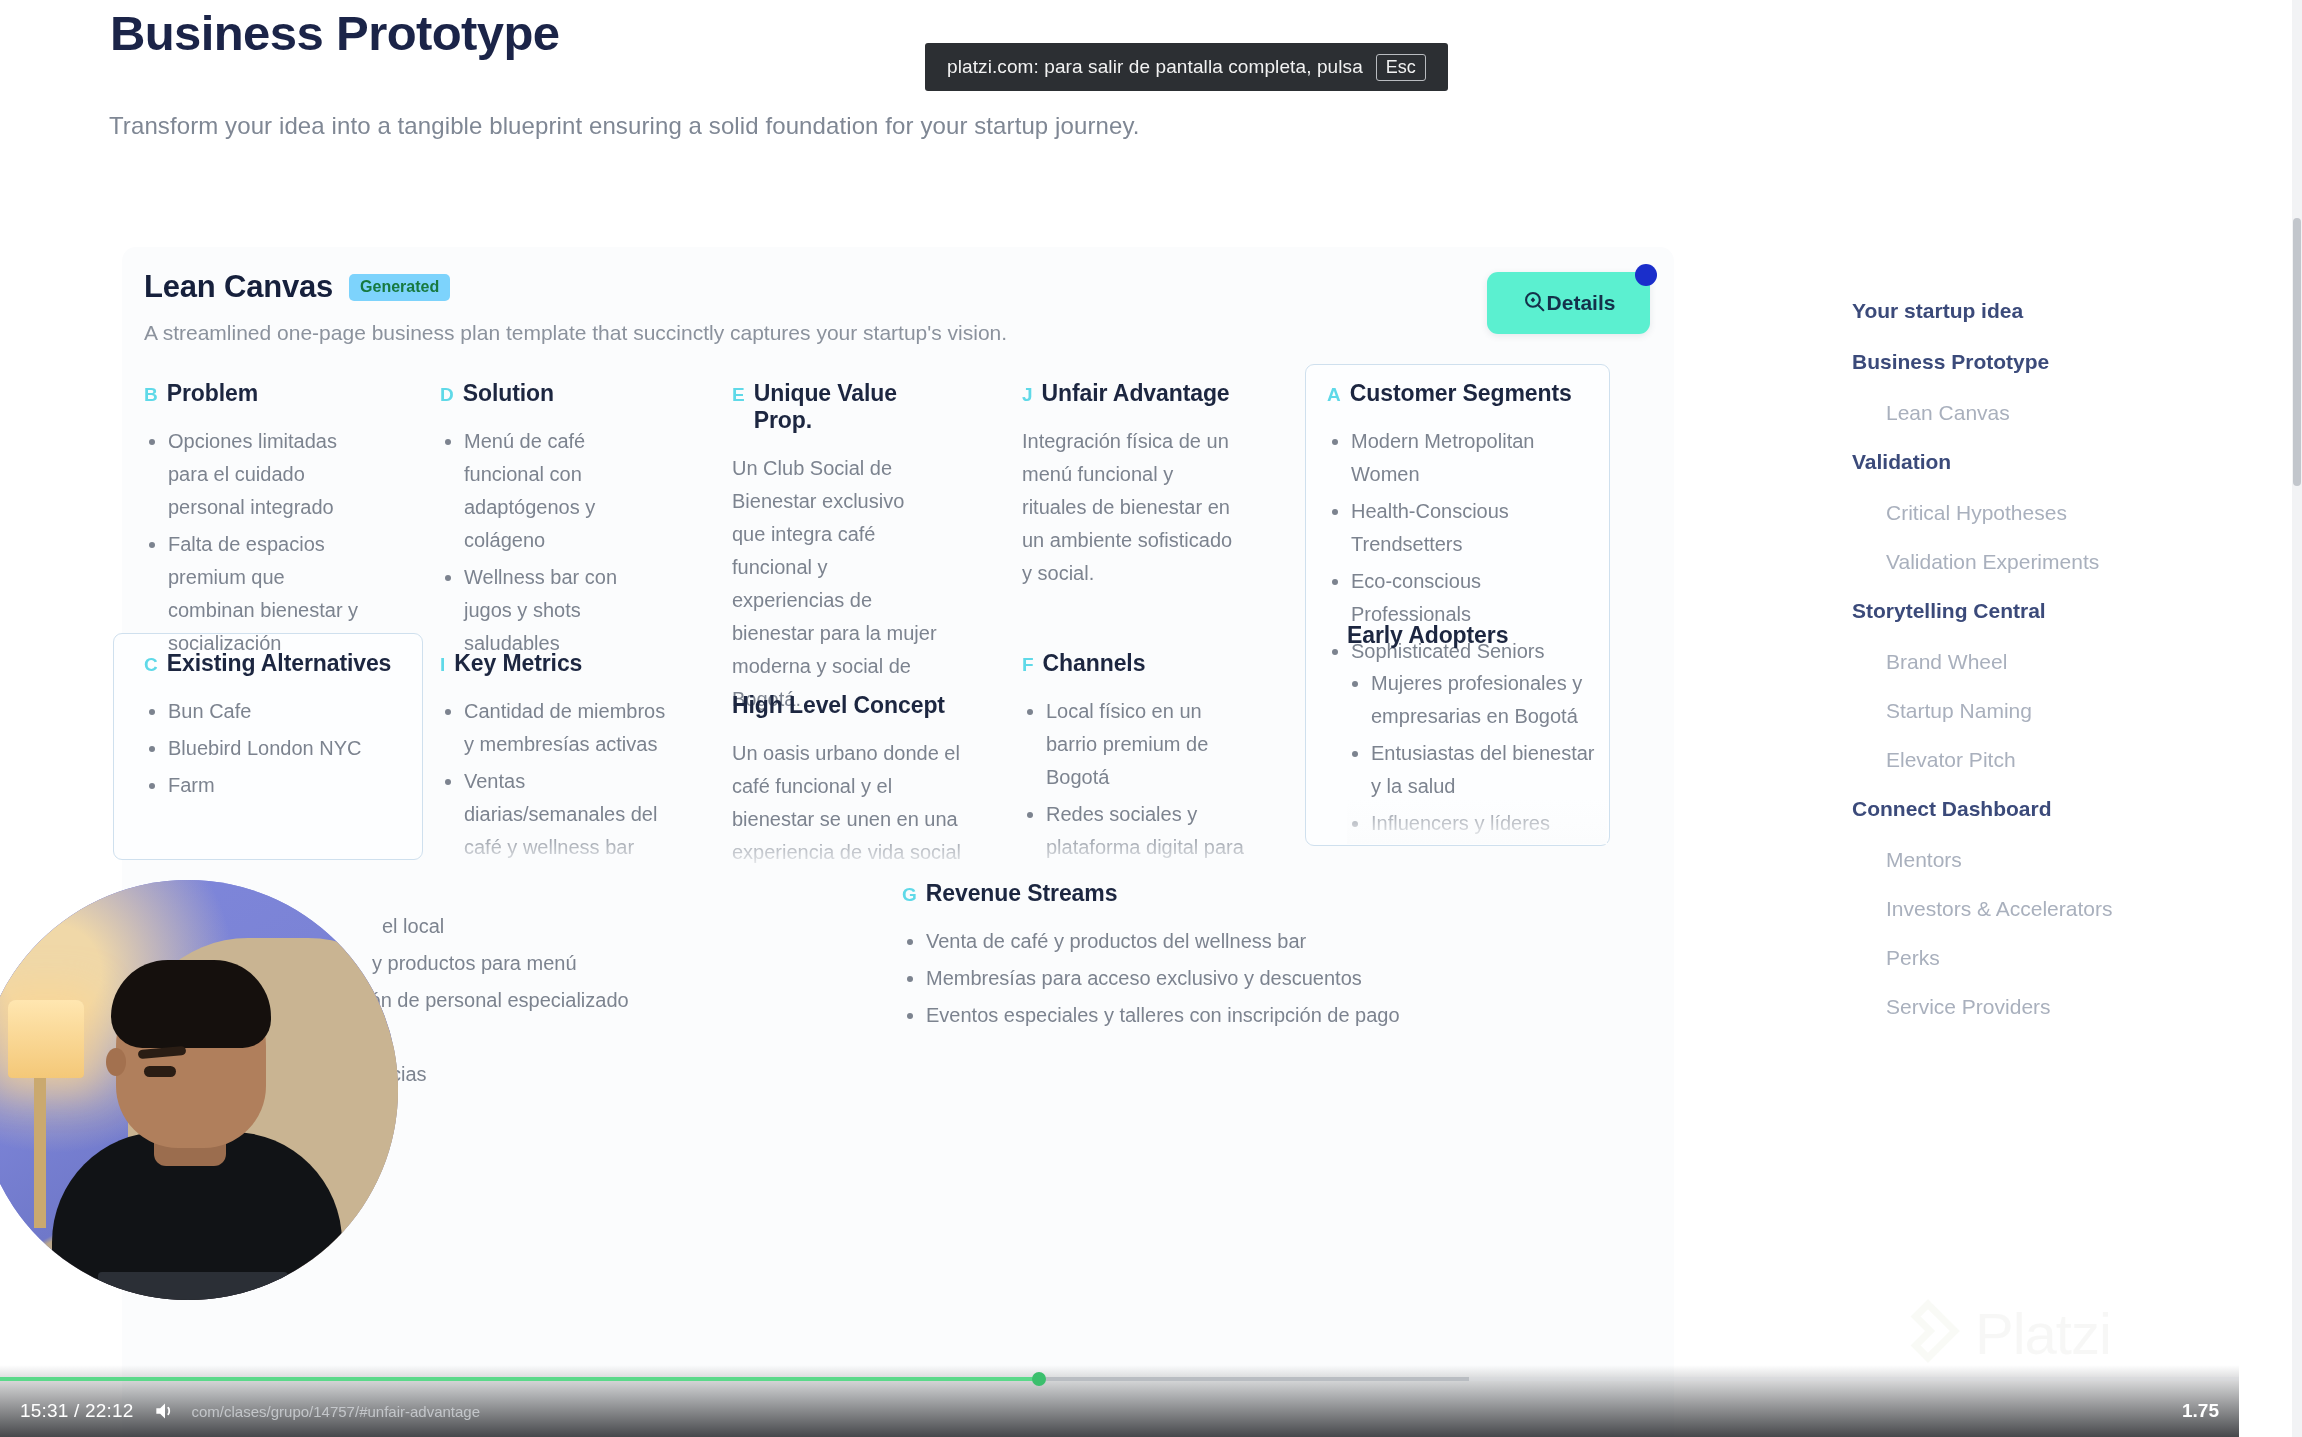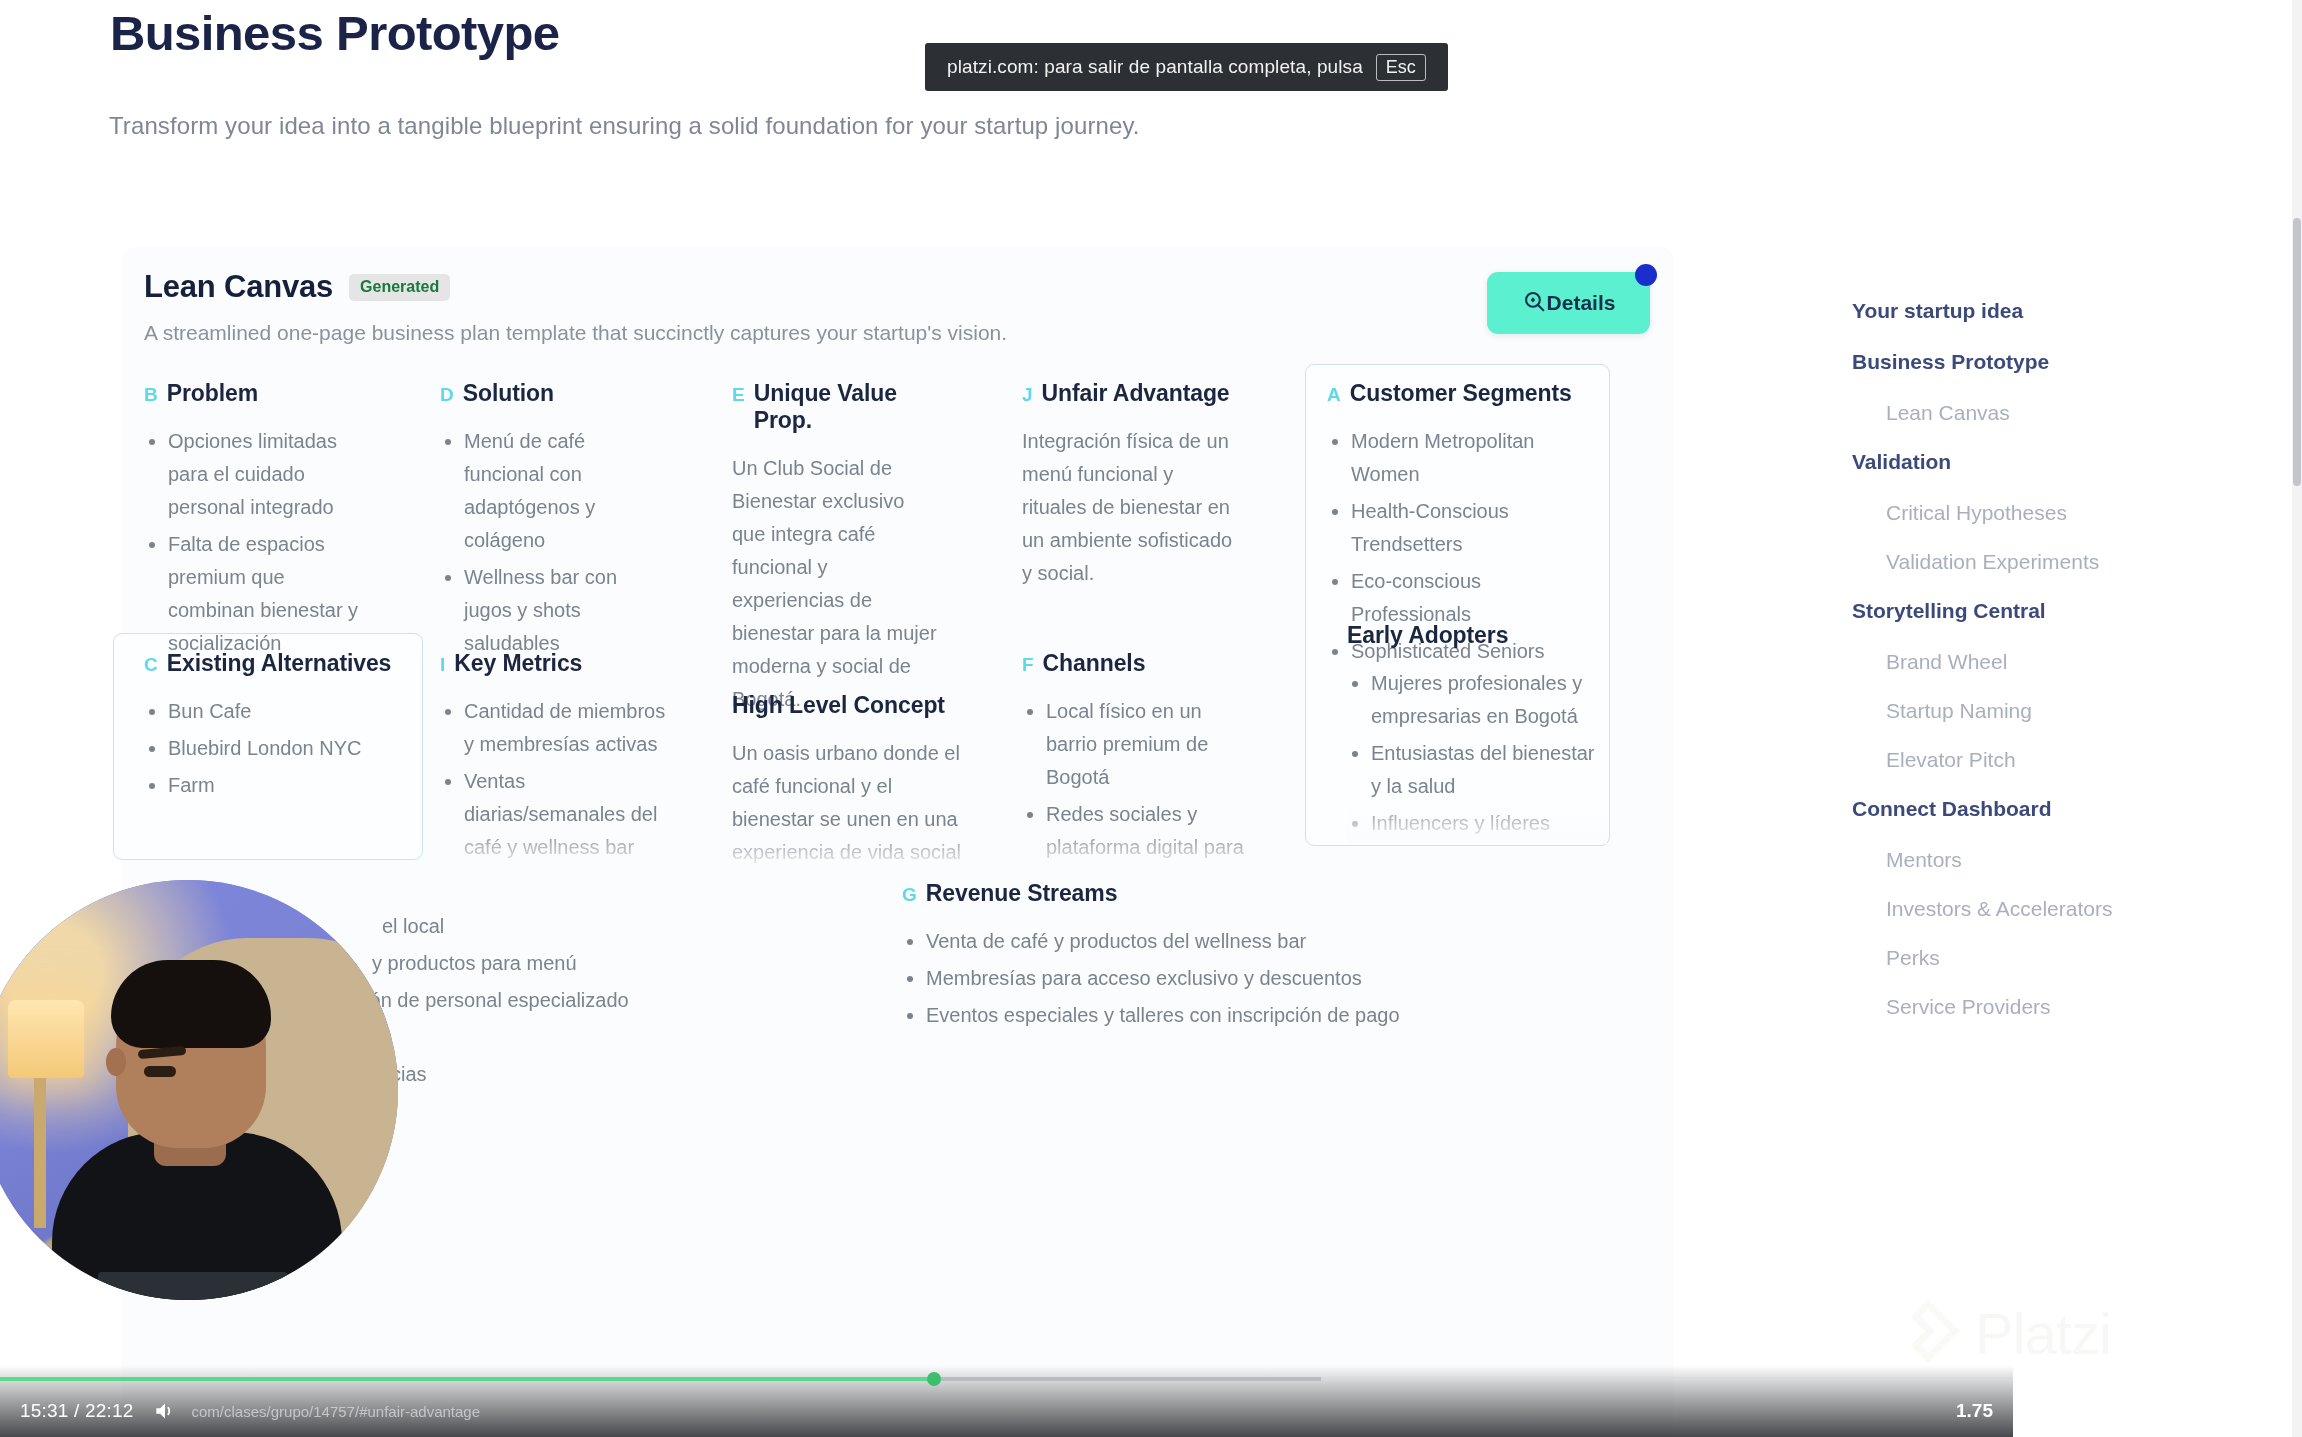--- a/index.html
+++ b/index.html
@@ -88,21 +88,21 @@
     align-items: center;
     gap: 16px;
   }
   .canvas-title {
     font-size: 31px;
     font-weight: 700;
     color: #16203c;
     letter-spacing: -.2px;
   }
   .badge-generated {
-    background: #e5e5e5;
+    background: #7dd3fc;
     color: #17793f;
     font-size: 16px;
     font-weight: 600;
     border-radius: 5px;
     padding: 5px 11px 6px;
     line-height: 1;
   }
   .canvas-desc {
     margin-top: 16px;
     font-size: 21px;
@@ -374,21 +374,21 @@
     font-weight: 400;
     color: #e6e7e4;
     letter-spacing: -1px;
   }
 
   
   .player {
     position: absolute;
     left: 0;
     bottom: 0;
-    width: 2013px;
+    width: 2239px;
     height: 72px;
     z-index: 80;
   }
   .player-scrim {
     position: absolute;
     left: 0;
     bottom: 0;
     width: 100%;
     height: 72px;
     background: linear-gradient(to top, rgba(30,32,36,.82), rgba(30,32,36,0));

